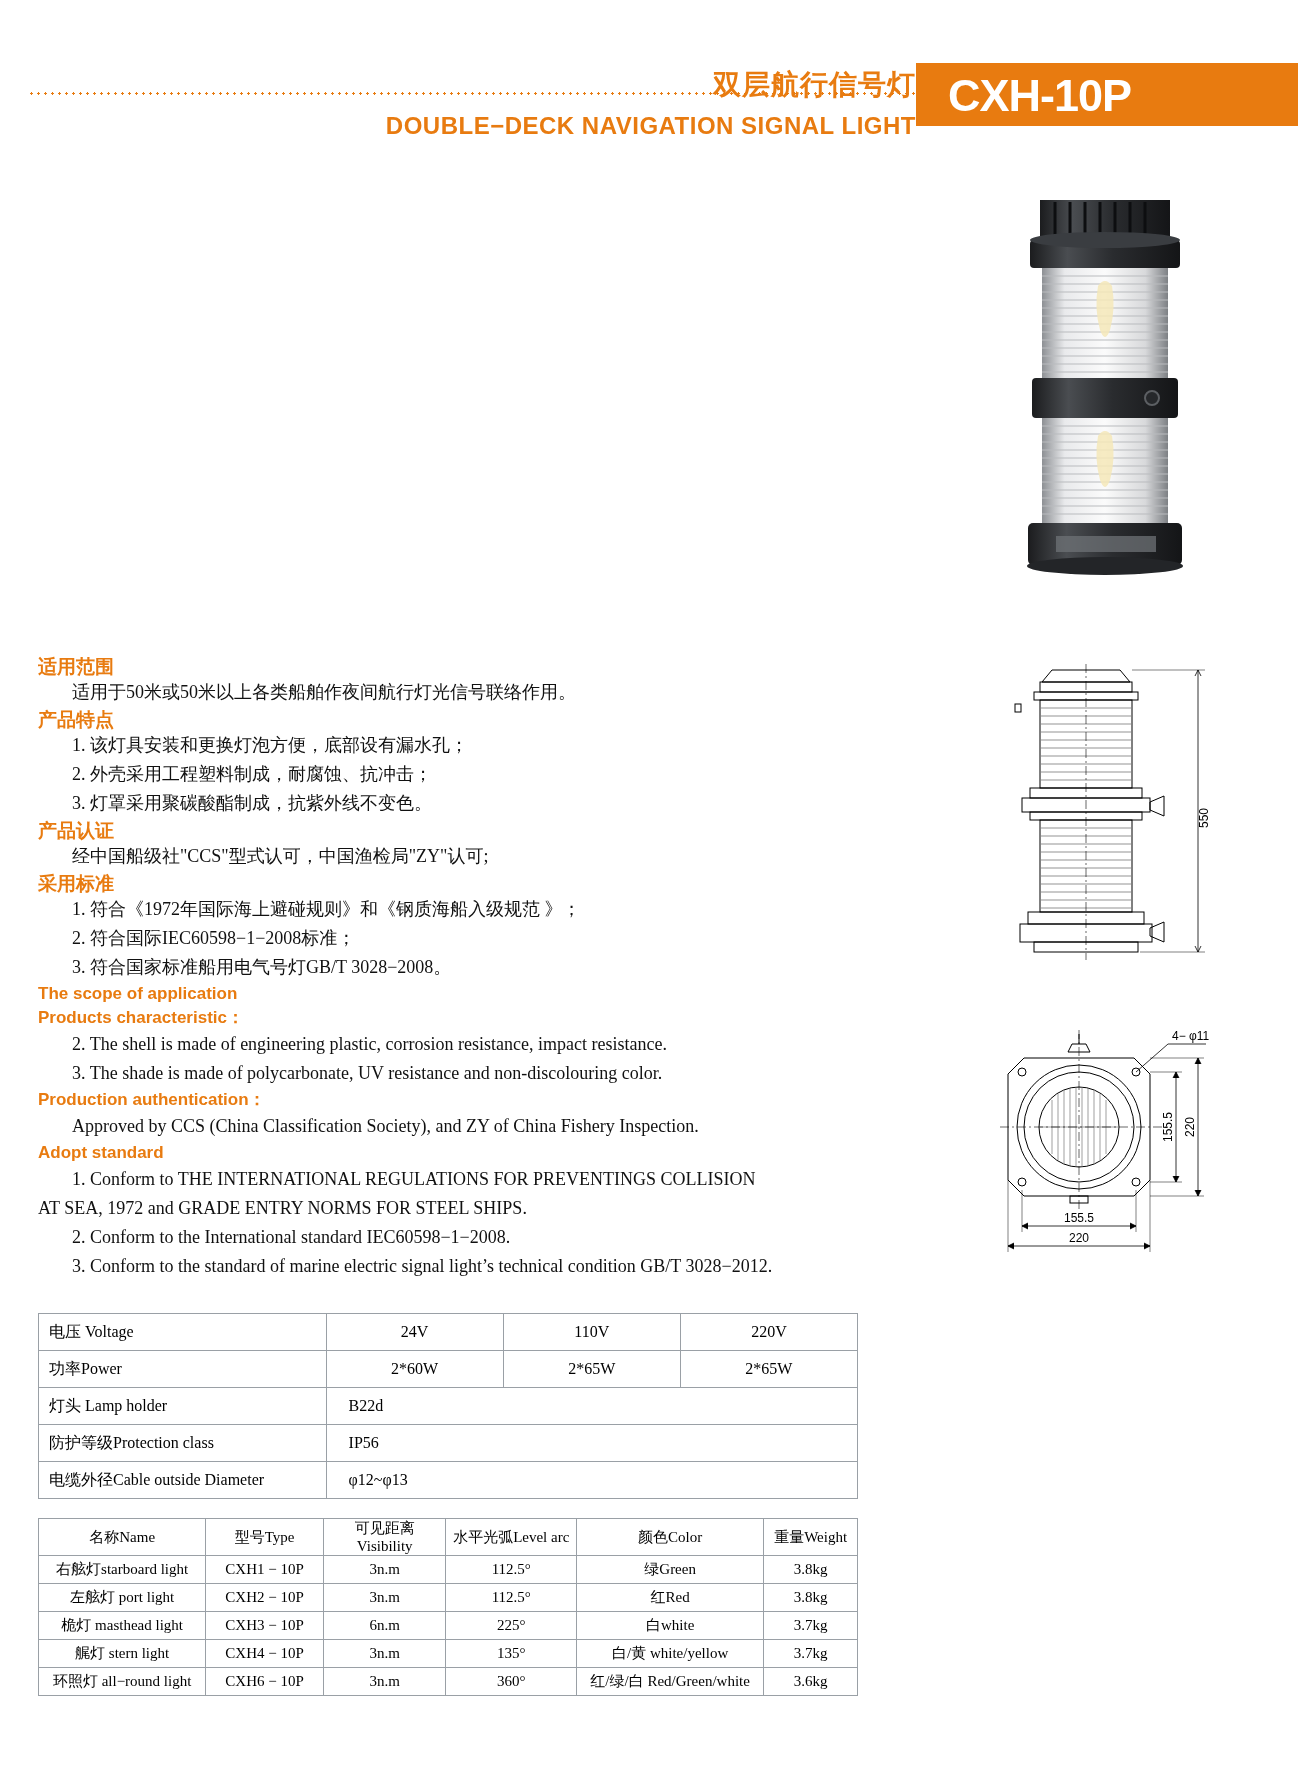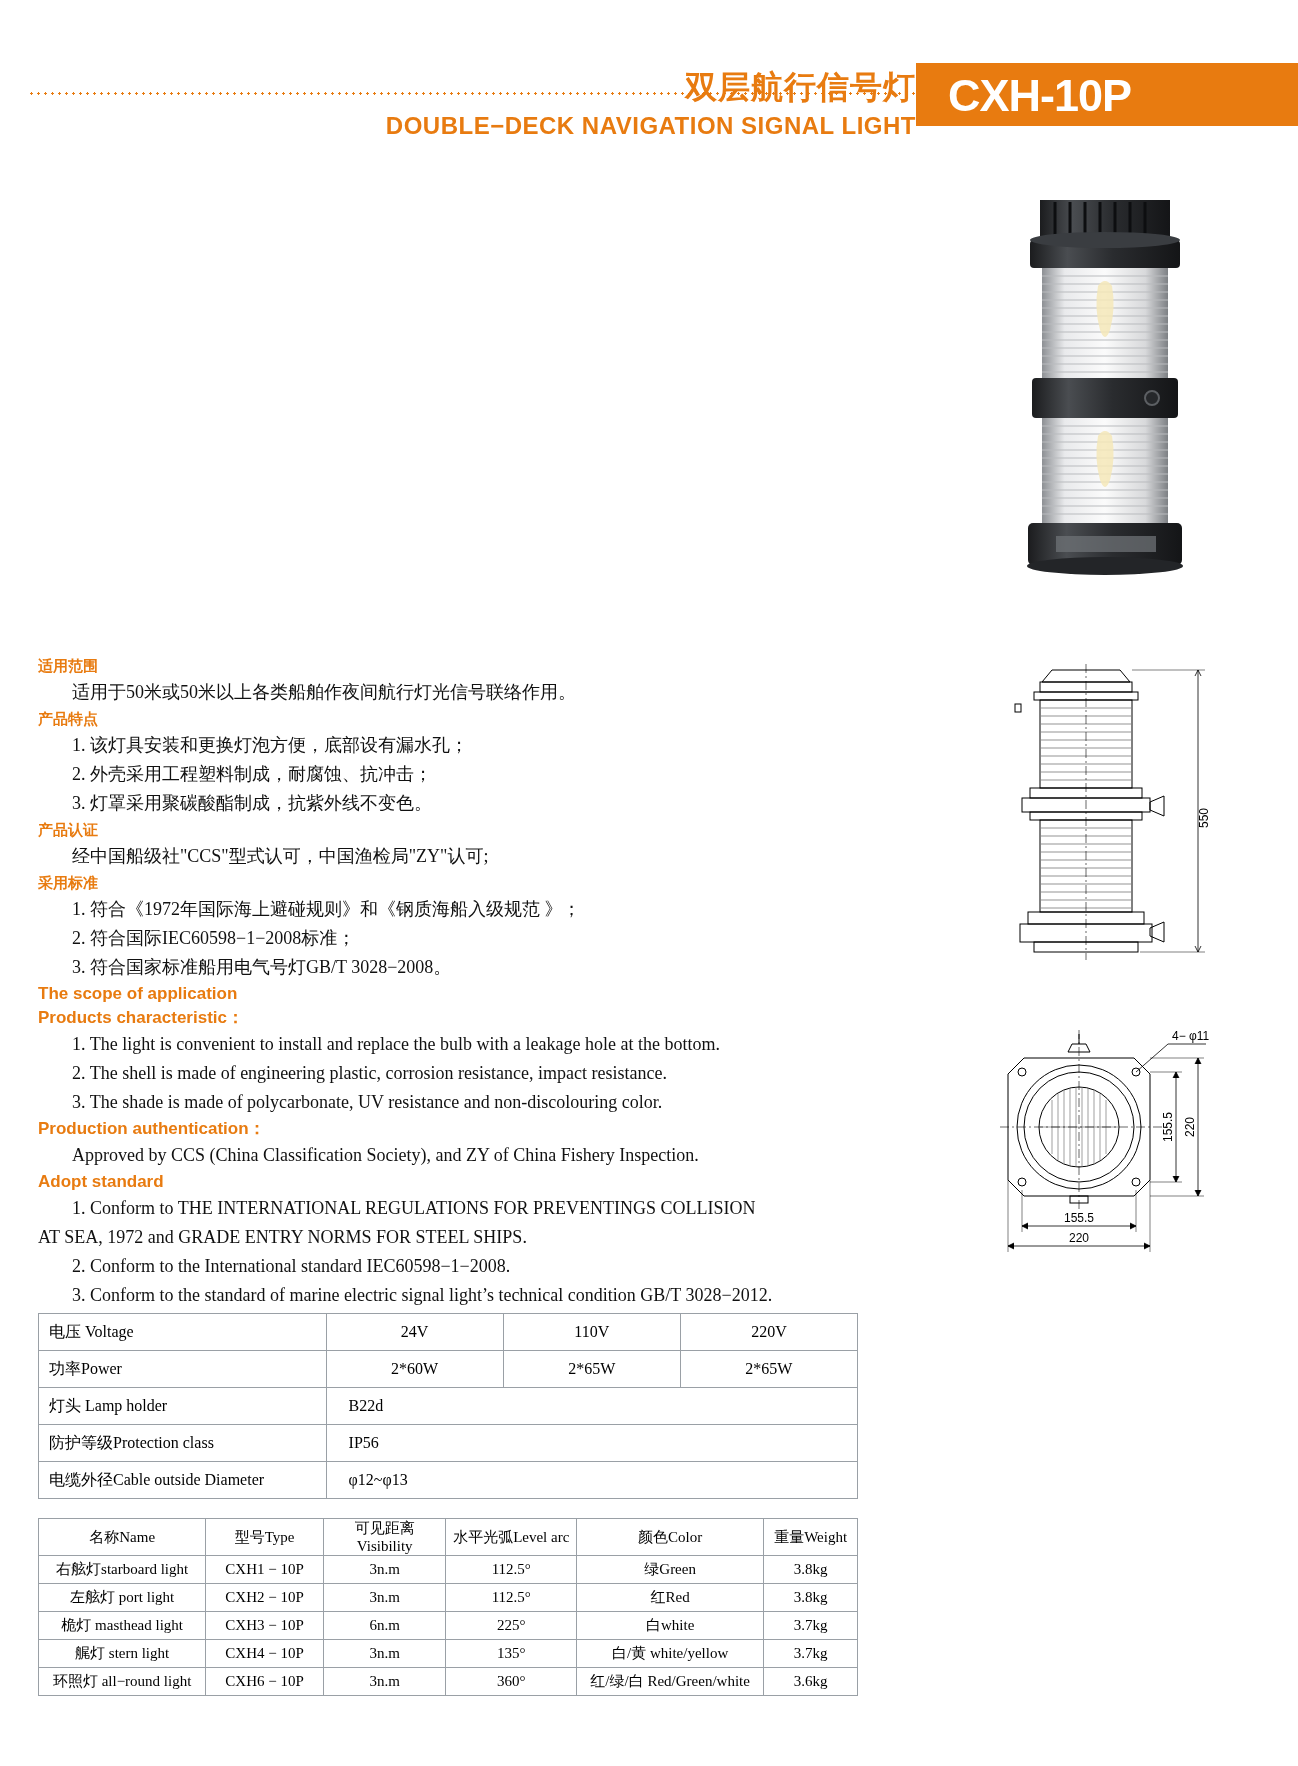--- a/index.html
+++ b/index.html
@@ -7,30 +7,30 @@
     width:1298px;height:1766px;background:#ffffff;
     font-family:"Liberation Serif", serif;
     color:#000;position:relative;overflow:hidden;
   }
   
   .header{position:absolute;left:0;top:0;width:1298px;height:150px;}
   .hdr-dots{position:absolute;left:28px;top:92px;width:890px;height:3px;
     background-image:radial-gradient(circle,#e87b10 1.3px,transparent 1.4px);
     background-size:7px 3px;background-repeat:repeat-x;}
   .hdr-cn{position:absolute;right:382px;top:66px;font-family:"DejaVu Sans",sans-serif;
-    font-size:32px;font-weight:bold;color:#e87b10;letter-spacing:1px;white-space:nowrap;}
+    font-size:28px;font-weight:bold;color:#e87b10;letter-spacing:1px;white-space:nowrap;}
   .hdr-en{position:absolute;right:382px;top:112px;font-family:"Liberation Sans",sans-serif;
     font-size:24px;font-weight:bold;color:#e87b10;letter-spacing:.5px;white-space:nowrap;}
   .hdr-model-box{position:absolute;left:916px;top:63px;width:382px;height:63px;background:#e87b10;}
   .hdr-model{position:absolute;left:948px;top:70px;font-family:"Liberation Sans",sans-serif;
     font-size:45px;font-weight:bold;color:#ffffff;letter-spacing:-1px;}
 
   
   .content{position:absolute;left:38px;top:655px;width:830px;}
-  h3.sec{font-family:"DejaVu Sans",sans-serif;font-size:15px;font-weight:bold;color:#e87b10;
+  h3.sec{font-family:"DejaVu Sans",sans-serif;font-size:19px;font-weight:bold;color:#e87b10;
     margin:0 0 2px 0;line-height:22px;}
   h3.sec.en{font-family:"Liberation Sans",sans-serif;font-size:17px;}
   p.body{margin:0 0 3px 0;font-size:18px;line-height:26px;color:#111;}
   p.ind{text-indent:34px;}
 
   
   .photo{position:absolute;left:1000px;top:190px;width:210px;height:400px;}
 
   
   .draw-top{position:absolute;left:1000px;top:660px;width:230px;height:360px;}
@@ -295,21 +295,20 @@
   <p class="body ind">经中国船级社"CCS"型式认可，中国渔检局"ZY"认可;</p>
 
   <h3 class="sec">采用标准</h3>
   <p class="body ind">1. 符合《1972年国际海上避碰规则》和《钢质海船入级规范 》；</p>
   <p class="body ind">2. 符合国际IEC60598−1−2008标准；</p>
   <p class="body ind">3. 符合国家标准船用电气号灯GB/T 3028−2008。</p>
 
   <h3 class="sec en">The scope of application</h3>
 
   <h3 class="sec en">Products characteristic：</h3>
-  <p class="body ind">1. The light is convenient to install and replace the bulb with a leakage hole at the bottom.</p>
   <p class="body ind">2. The shell is made of engineering plastic, corrosion resistance, impact resistance.</p>
   <p class="body ind">3. The shade is made of polycarbonate, UV resistance and non-discolouring color.</p>
 
   <h3 class="sec en">Production authentication：</h3>
   <p class="body ind">Approved by CCS (China Classification Society), and ZY of China Fishery Inspection.</p>
 
   <h3 class="sec en">Adopt standard</h3>
   <p class="body ind">1. Conform to THE INTERNATIONAL REGULATIONS FOR PREVENTINGS COLLISION</p>
   <p class="body">AT SEA, 1972 and GRADE ENTRY NORMS FOR STEEL SHIPS.</p>
   <p class="body ind">2.  Conform to the International standard IEC60598−1−2008.</p>

